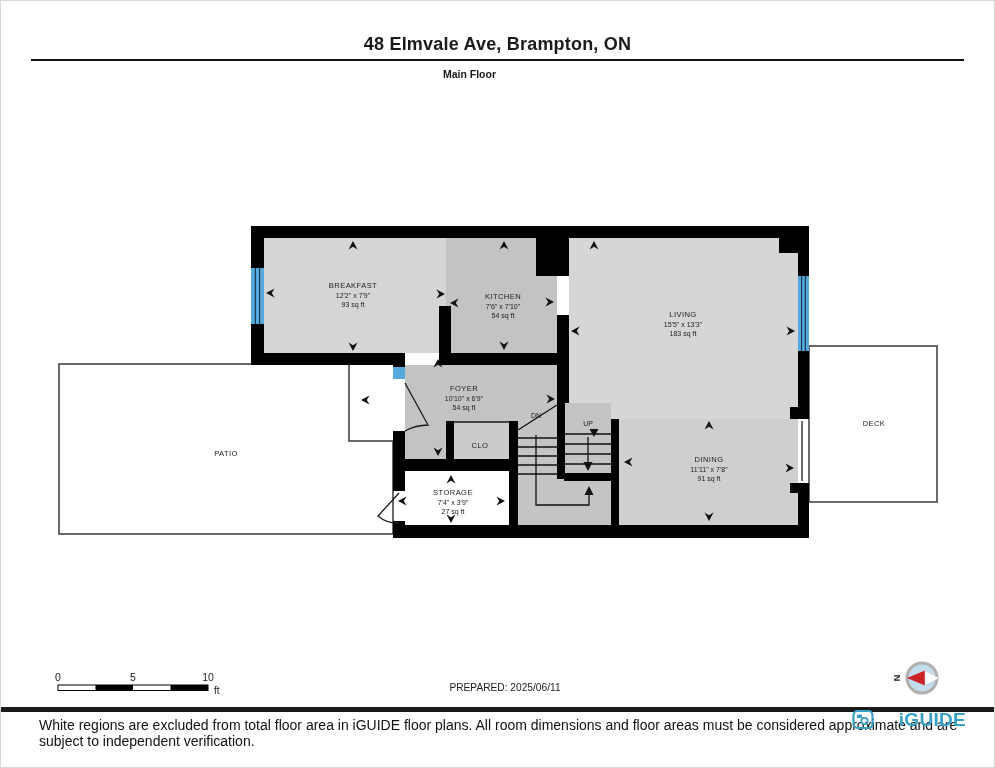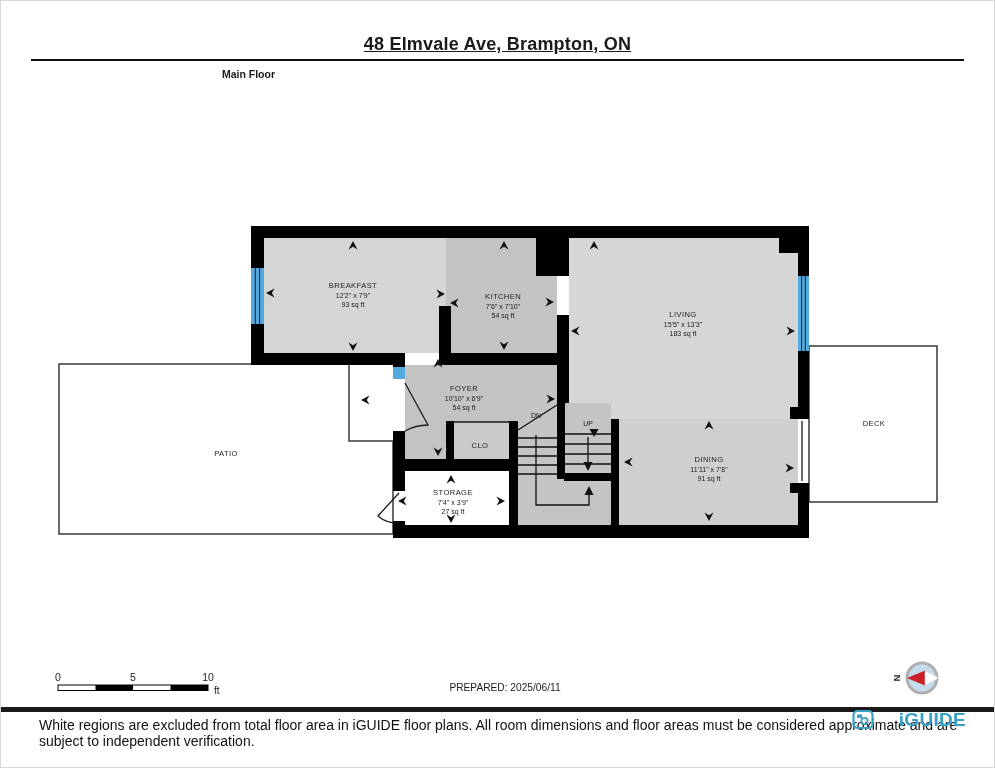--- a/index.html
+++ b/index.html
@@ -2,23 +2,23 @@
 <html><head>
 <meta charset="utf-8">
 <style>
   html,body{margin:0;padding:0;background:#fff;}
   #page{
     position:relative;width:995px;height:768px;background:#ffffff;
     font-family:"Liberation Sans","DejaVu Sans",sans-serif;color:#1a1a1a;
     overflow:hidden;border:1px solid #d8d8d8;box-sizing:border-box;
   }
   .title{position:absolute;top:33px;left:0;width:100%;text-align:center;
-         font-size:18px;font-weight:bold;letter-spacing:.2px;text-decoration:underline;}
+         font-size:18px;font-weight:bold;letter-spacing:.2px;}
   .rule{position:absolute;top:58px;left:30px;width:933px;height:2px;background:#111;}
-  .floor-label{position:absolute;top:67px;left:0;width:495px;text-align:center;
+  .floor-label{position:absolute;top:67px;left:0;width:495px;text-align:right;
                font-size:10.5px;font-weight:bold;}
   .stats{position:absolute;top:67px;left:506px;font-size:10.5px;line-height:21px;}
   svg{position:absolute;top:0;left:0;}
   svg text{font-family:"Liberation Sans","DejaVu Sans",sans-serif;fill:#1c1c1c;}
   .rn{font-size:7.6px;letter-spacing:.4px;}
   .rd{font-size:7px;}
   .small-lbl{font-size:7px;}
   .tick{font-size:10.5px;}
   .prepared{font-size:10.2px;}
   .footer-bar{position:absolute;top:706px;left:0;width:995px;height:5px;background:#1a1a1a;}

